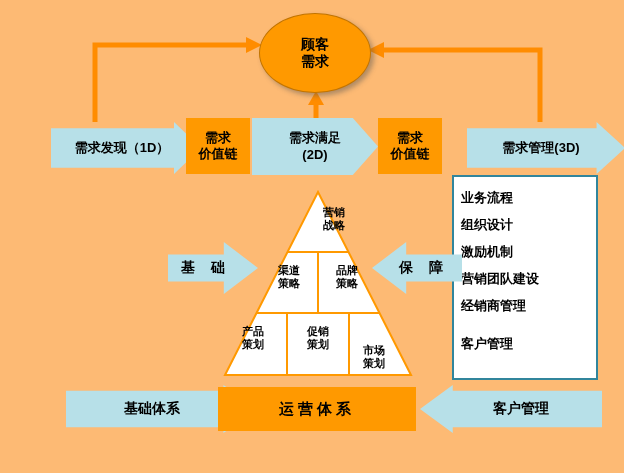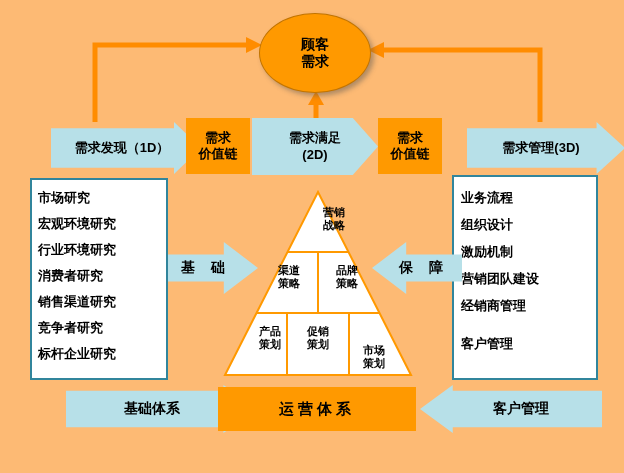--- a/index.html
+++ b/index.html
@@ -43,21 +43,21 @@
   .right-list .list-item:last-child{margin-top:11px;}
 
   .mid-arrow{font-size:14px;letter-spacing:6px;}
   .foundation-arrow{left:168px;top:242px;width:90px;height:52px;padding-right:14px;box-sizing:border-box;}
   .guarantee-arrow{left:372px;top:242px;width:90px;height:52px;padding-left:14px;box-sizing:border-box;}
 
   .pyr-label{font-size:11px;line-height:13px;z-index:4;}
   .pyr-top{left:304px;top:206px;width:60px;}
   .pyr-mid1{left:263px;top:264px;width:52px;}
   .pyr-mid2{left:321px;top:264px;width:52px;}
-  .pyr-bot1{left:245px;top:325px;width:50px;}
+  .pyr-bot1{left:228px;top:325px;width:50px;}
   .pyr-bot2{left:293px;top:325px;width:50px;}
   .pyr-bot3{left:348px;top:344px;width:52px;}
 
   .sys-arrow{font-size:14px;}
   .foundation-system{left:43px;top:385px;width:192px;height:48px;padding-right:20px;box-sizing:border-box;}
   .guarantee-system{left:420px;top:385px;width:182px;height:48px;padding-left:20px;box-sizing:border-box;}
   .operation-system{left:218px;top:387px;width:198px;height:44px;background:#FF9900;font-size:15px;letter-spacing:4px;}
 
   svg.layer{position:absolute;left:0;top:0;width:624px;height:473px;pointer-events:none;}
 </style>
@@ -106,29 +106,20 @@
 
   <div class="abs orange-box vc2 center col">
     <span>需求</span>
     <span>价值链</span>
   </div>
 
   <div class="abs lblue arrow-right center flow-management">
     <span>需求管理(3D)</span>
   </div>
 
-  <div class="abs list-box left-list">
-    <span class="list-item">市场研究</span>
-    <span class="list-item">宏观环境研究</span>
-    <span class="list-item">行业环境研究</span>
-    <span class="list-item">消费者研究</span>
-    <span class="list-item">销售渠道研究</span>
-    <span class="list-item">竞争者研究</span>
-    <span class="list-item">标杆企业研究</span>
-  </div>
 
   <div class="abs list-box right-list">
     <span class="list-item">业务流程</span>
     <span class="list-item">组织设计</span>
     <span class="list-item">激励机制</span>
     <span class="list-item">营销团队建设</span>
     <span class="list-item">经销商管理</span>
     <span class="list-item">客户管理</span>
   </div>
 

